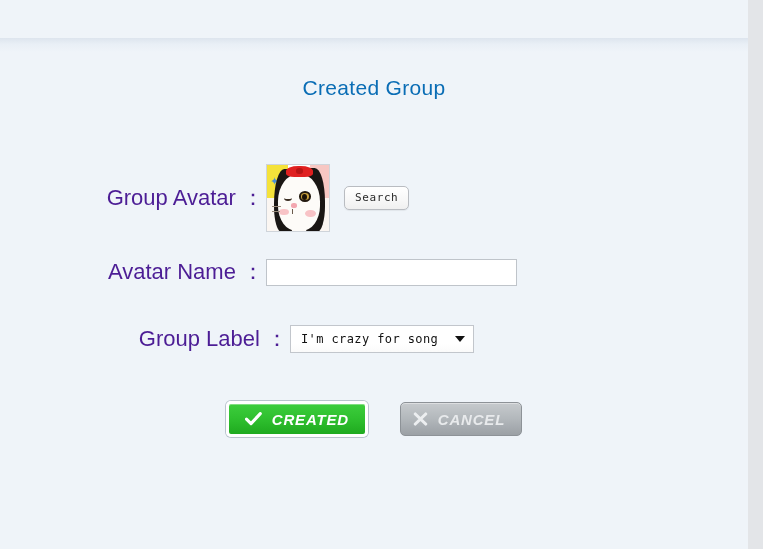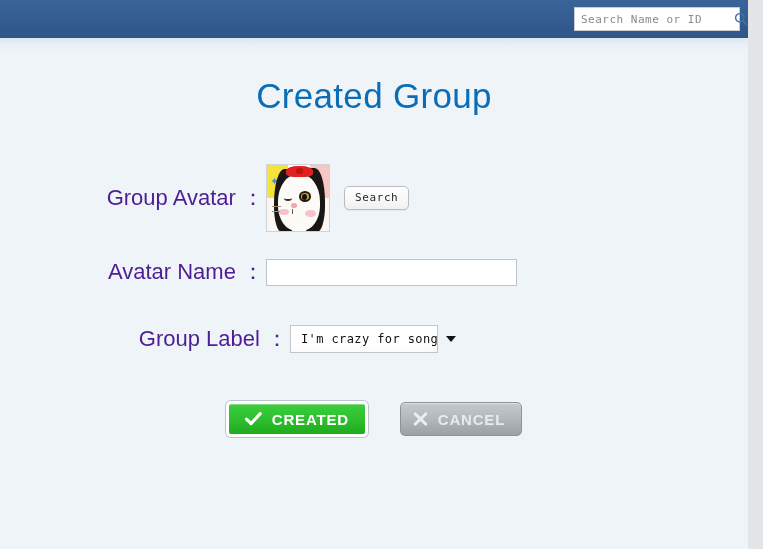--- a/index.html
+++ b/index.html
@@ -84,21 +84,21 @@
     padding: 0;
   }
   #search-button svg { display: block; }
 
   
   #page-title {
     position: absolute;
     top: 76px; left: 0;
     width: 748px;
     text-align: center;
-    font-size: 35px;
+    font-size: 21px;
     font-weight: normal;
     color: #0a6db5;
     letter-spacing: 0.3px;
     margin: 0;
     font-family: "Liberation Sans", sans-serif;
   }
 
   
   #form {
     position: absolute;
@@ -253,21 +253,21 @@
     outline: none;
     padding: 0 6px;
     font-size: 13px;
     color: #333;
     font-family: "Liberation Sans", sans-serif;
   }
 
   
   #row-label { height: 66px; padding-left: 24px; }
   #group-label-select {
-    width: 148px; height: 28px;
+    width: 184px; height: 28px;
     border: 1px solid #c2c6cc;
     background: linear-gradient(to bottom, #ffffff 0%, #ffffff 70%, #fafafa 100%);
     display: flex;
     align-items: center;
     justify-content: space-between;
     padding: 0 8px 0 10px;
     cursor: pointer;
   }
   #group-label-value {
     font-family: "DejaVu Sans Mono", "Liberation Mono", monospace;
@@ -300,20 +300,21 @@
     justify-content: center;
     gap: 10px;
     height: 32px;
     padding: 0 16px;
     border-radius: 5px;
     font-size: 15px;
     font-weight: bold;
     letter-spacing: 0.8px;
     cursor: pointer;
     border: 1px solid transparent;
+    font-style: italic;
   }
   #created-button {
     background: linear-gradient(to bottom, #3dcd3d 0%, #2fc02f 48%, #1faa1f 100%);
     color: #ffffff;
     border: 3px solid #ffffff;
     box-shadow: 0 0 0 1px #b9c4cd, inset 0 1px 0 rgba(255,255,255,.35);
     height: 36px;
   }
   #cancel-button {
     background: linear-gradient(to bottom, #c6cacd 0%, #b3b8bc 48%, #9ba0a5 100%);
@@ -324,34 +325,20 @@
     padding-left: 12px;
   }
   .btn-icon { display: flex; align-items: center; }
   .btn-icon svg { display: block; }
 </style>
 </head>
 <body>
 
 <div id="page">
 
-  <div id="topbar">
-    <div id="search-box">
-      <input id="search-input" type="text" value="" placeholder="Search Name or ID" style="">
-      <div id="search-divider"></div>
-      <button id="search-button">
-        <span>
-          <svg width="14" height="14" viewBox="0 0 14 14">
-            <circle cx="5.8" cy="5.8" r="4.2" fill="none" stroke="#4a6fa5" stroke-width="1.4"></circle>
-            <line x1="9.1" y1="9.1" x2="12.8" y2="12.8" stroke="#4a6fa5" stroke-width="1.6" stroke-linecap="round"></line>
-          </svg>
-        </span>
-      </button>
-    </div>
-  </div>
   <div id="topbar-fade"></div>
 
   <h1 id="page-title">Created Group</h1>
 
   <div id="form">
 
     <div class="form-row" id="row-avatar">
       <div class="form-label">Group Avatar ：</div>
       <div class="form-field">
         <div id="avatar-thumb">

